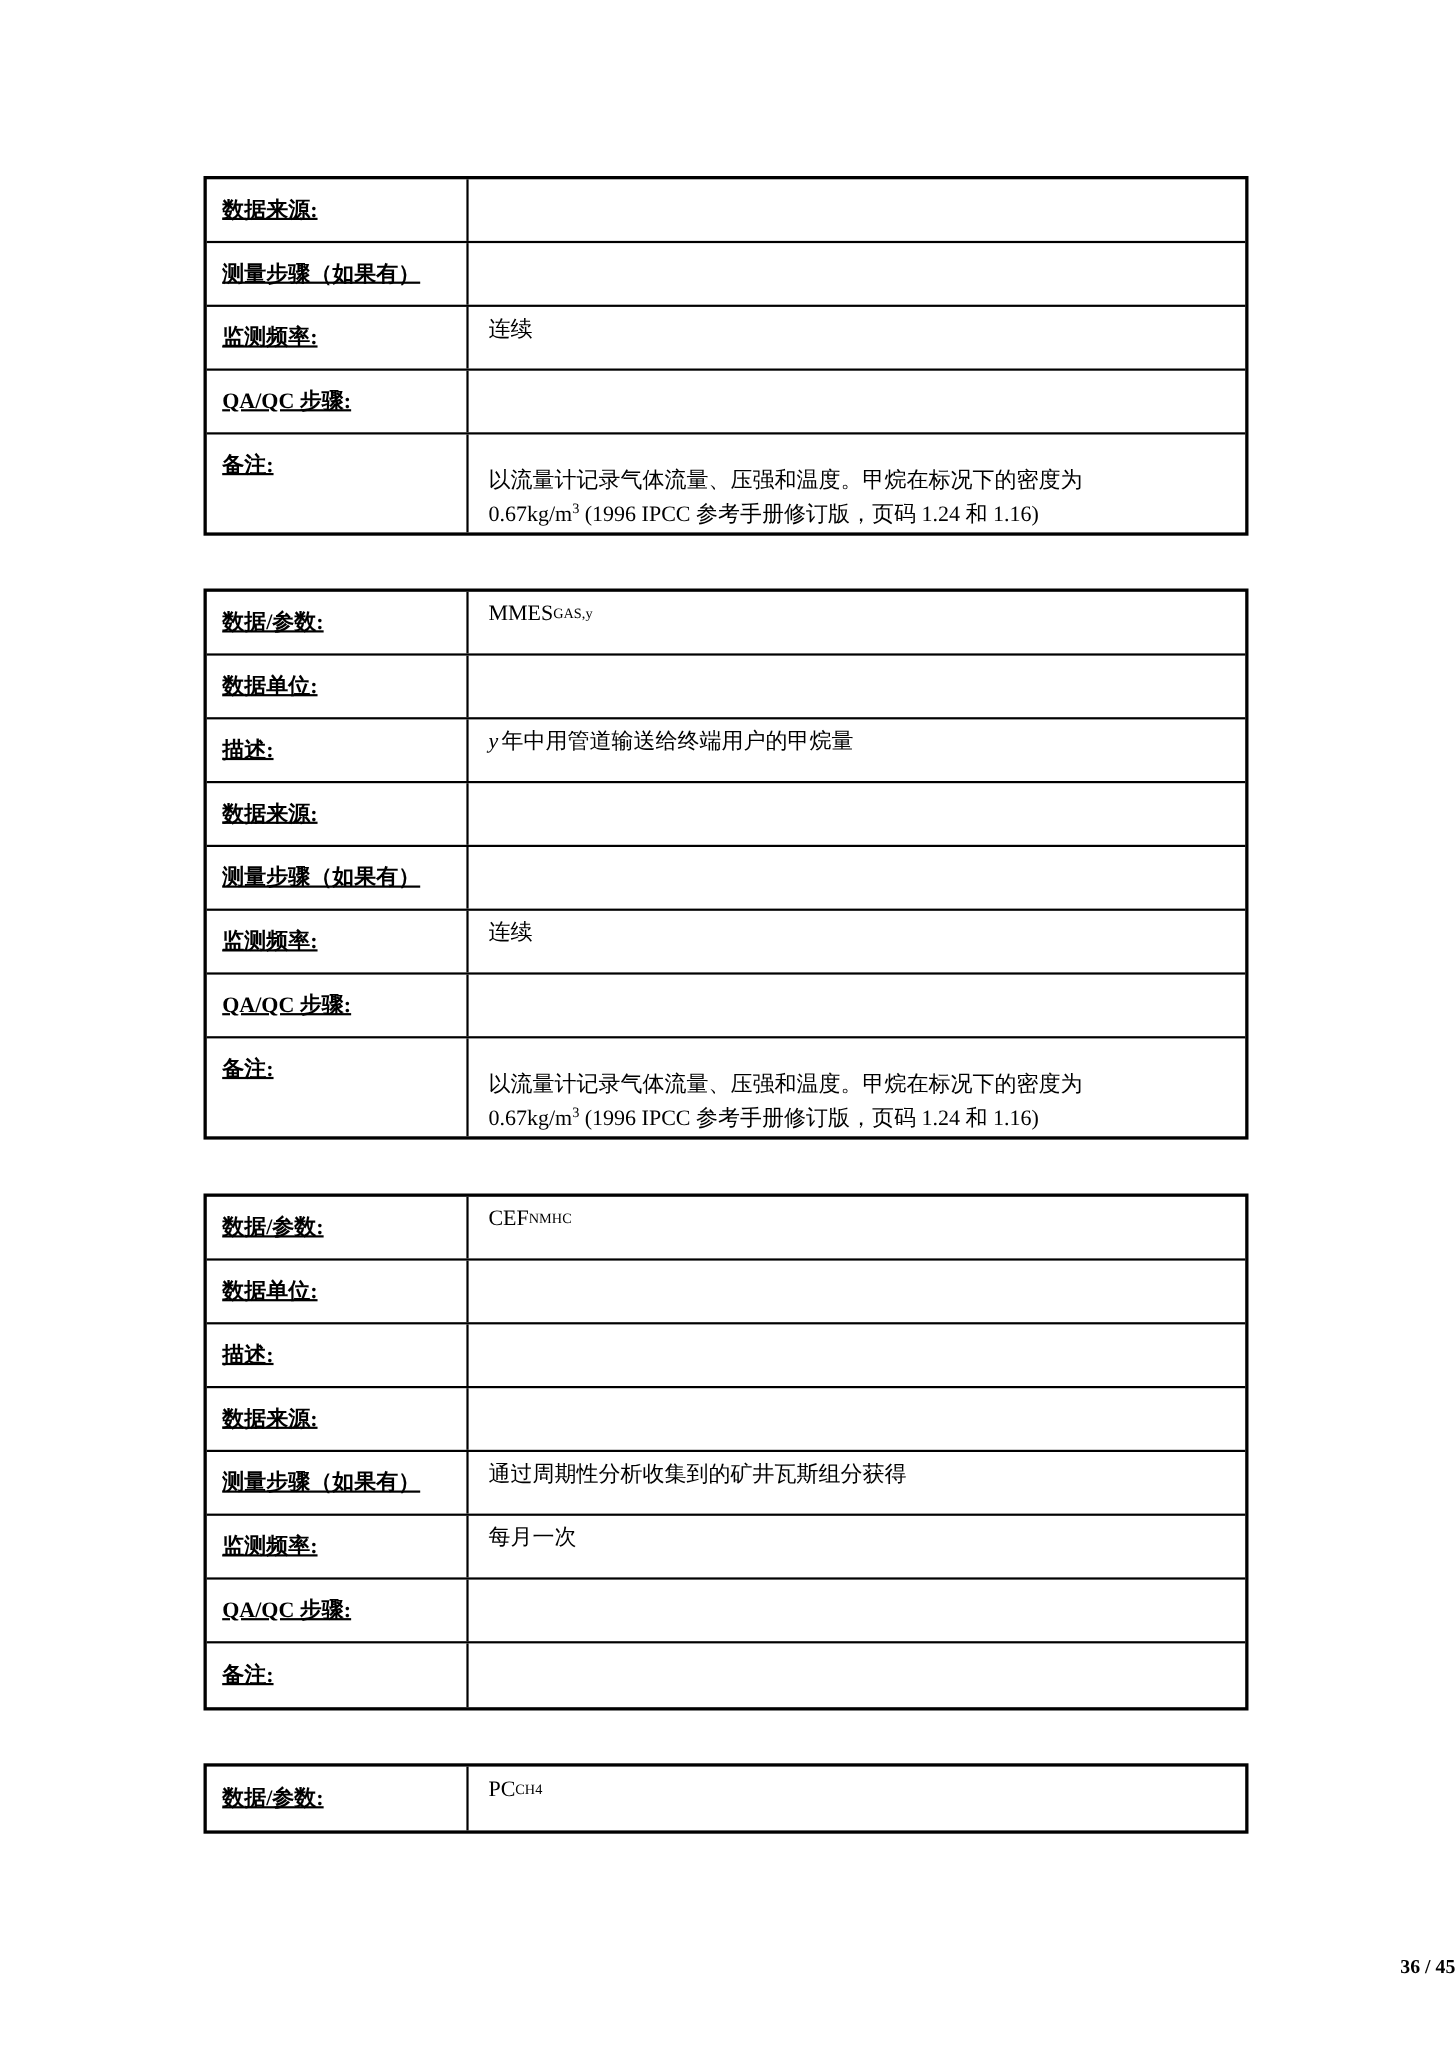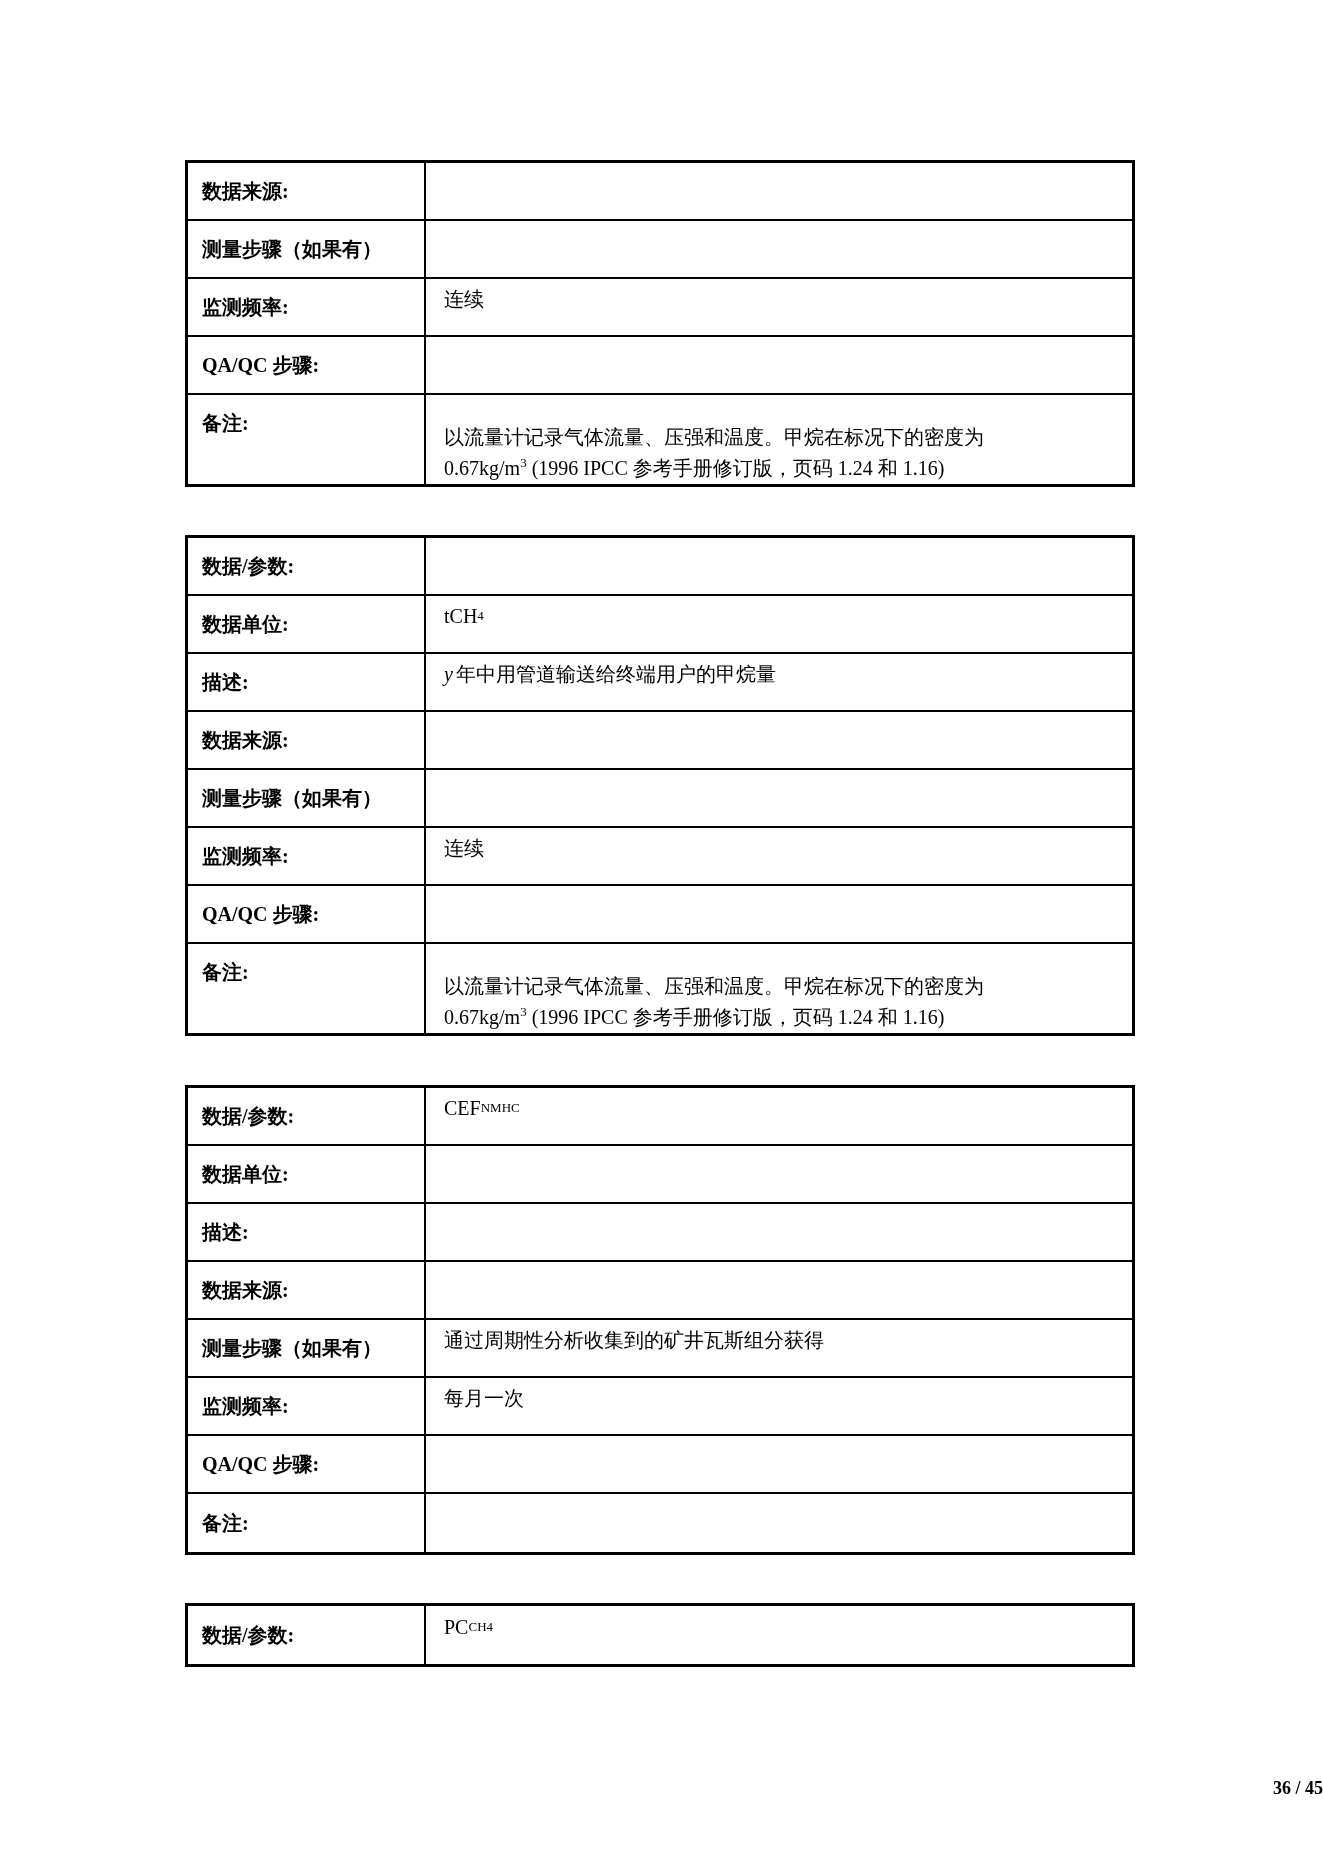--- a/index.html
+++ b/index.html
@@ -14,21 +14,21 @@
     border:3px solid #000000; background:#ffffff;
   }
   .trow { display:flex; height:58px; border-bottom:2px solid #000000; }
   .trow:last-child { border-bottom:none; }
   .trow.tall { height:89px; }
   .label-cell {
     width:238px; flex:0 0 238px;
     border-right:2px solid #000000;
     display:flex; align-items:center;
     padding:0 6px 0 14px;
-    font-weight:bold; font-size:20px; line-height:24px;
+    font-weight:bold; font-size:20px; line-height:24px;text-decoration:underline;
   }
   .value-cell {
     flex:1 1 auto;
     display:flex; align-items:center;
     padding:0 14px 16px 18px;
     font-size:20px; line-height:26px;
   }
   .trow.tall .label-cell { align-items:flex-start; padding-top:16px; }
   .trow.tall .value-cell { align-items:flex-start; padding-top:11px; display:block;margin-top:16px; }
   .rline { line-height:31px; white-space:nowrap; }
@@ -73,27 +73,27 @@
     <div class="value-cell">
       <div class="rline">以流量计记录气体流量、压强和温度。甲烷在标况下的密度为</div>
       <div class="rline"><span>0.67kg/m</span><sup class="pssup">3</sup><span> (1996 IPCC 参考手册修订版，页码 1.24 和 1.16)</span></div>
     </div>
   </div>
 </div>
 
 <div class="doc-table" style="top:535px">
   <div class="trow">
     <div class="label-cell">数据/参数:</div>
+    <div class="value-cell">
+        <span>MMES</span>
+        <sub class="pssub">GAS,y</sub>
+      </div>
   </div>
   <div class="trow">
     <div class="label-cell">数据单位:</div>
-    <div class="value-cell">
-        <span>tCH</span>
-        <sub class="pssub">4</sub>
-      </div>
   </div>
   <div class="trow">
     <div class="label-cell">描述:</div>
     <div class="value-cell">
         <span class="it">y</span>
         <span>年中用管道输送给终端用户的甲烷量</span>
       </div>
   </div>
   <div class="trow">
     <div class="label-cell">数据来源:</div>

